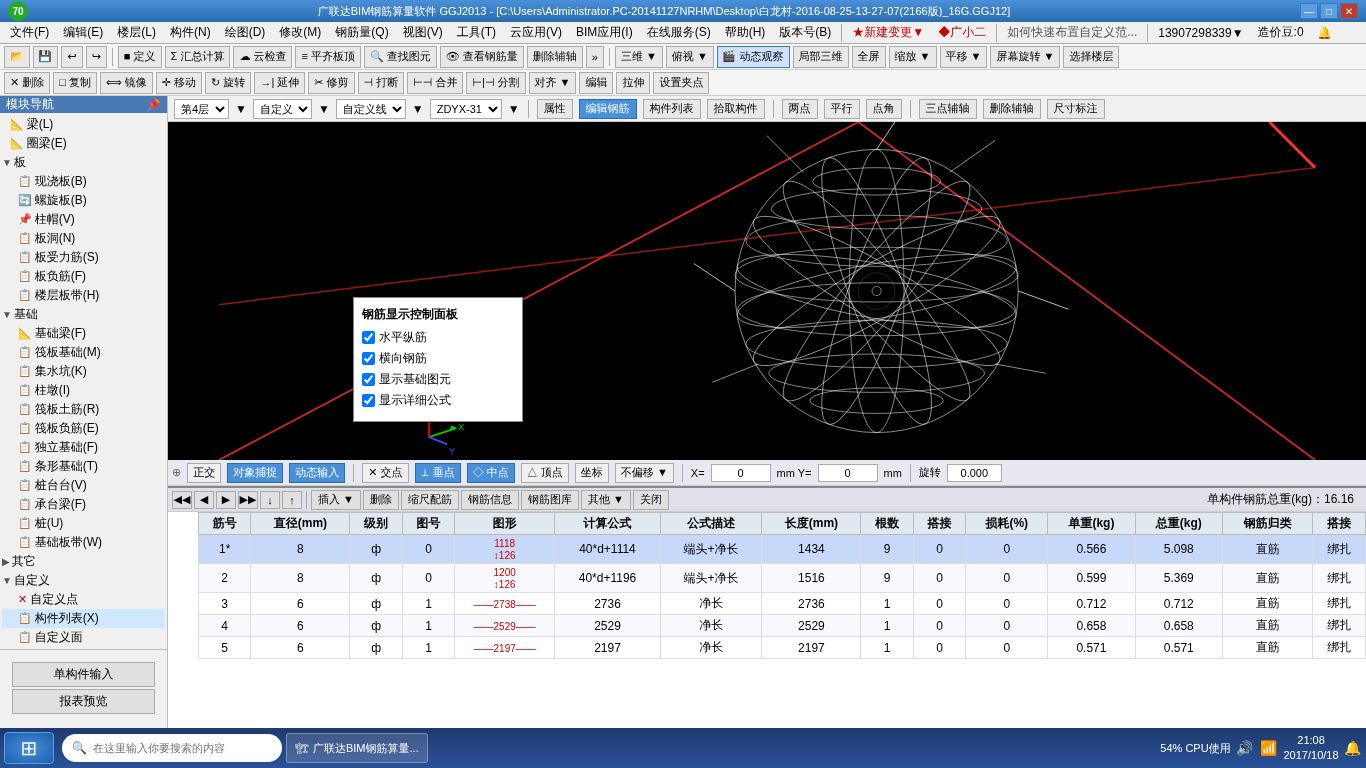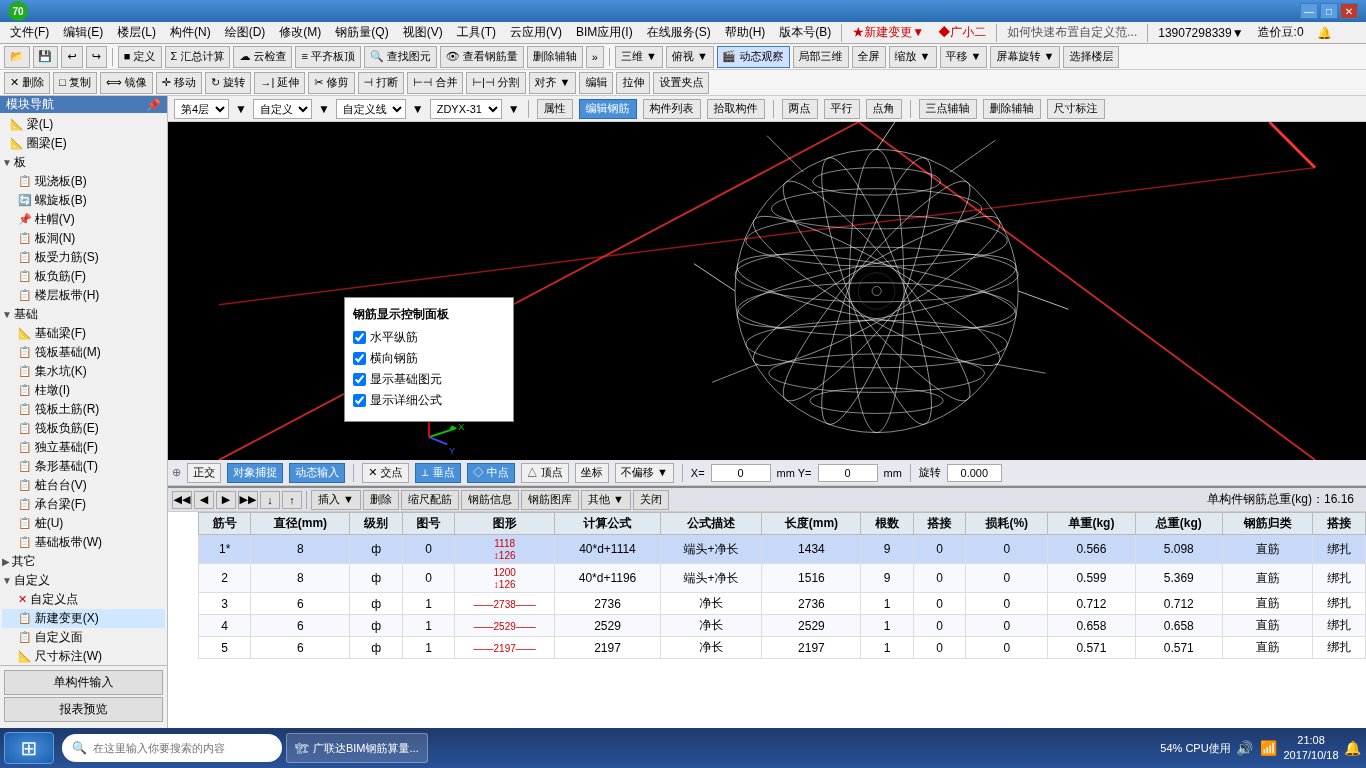--- a/index.html
+++ b/index.html
@@ -26,21 +26,21 @@
     #main { display: flex; height: calc(768px - 22px - 22px - 26px - 26px - 26px); }
 
     
     #sidebar { width: 168px; background: #f0f0f0; border-right: 1px solid #bbb; display: flex; flex-direction: column; }
     #sidebar-header { height: 17px; background: #4a7ab5; color: white; font-size: 12px; display: flex; align-items: center; padding: 0 6px; justify-content: space-between; }
     #sidebar-content { flex: 1; overflow-y: auto; padding: 2px; }
     .tree-item { display: flex; align-items: center; padding: 1px 0; cursor: pointer; font-size: 12px; }
     .tree-item .indent { display: inline-block; }
     .tree-item .tree-icon { margin-right: 3px; font-size: 11px; }
     .tree-expand { color: #555; font-size: 10px; margin-right: 2px; cursor: pointer; }
-    .sidebar-bottom { padding: 4px; border-top: 1px solid #bbb; text-decoration: underline; }
+    .sidebar-bottom { padding: 12px; border-top: 1px solid #bbb; text-decoration: underline; }
     .sidebar-bottom-btn { width: 100%; padding: 3px; background: #e0e0e0; border: 1px solid #aaa; font-size: 12px; cursor: pointer; margin-bottom: 2px; text-align: center; }
 
     
     #right-area { flex: 1; display: flex; flex-direction: column; }
 
     
     #viewport { flex: 1; background: #000; position: relative; overflow: hidden; min-height: 200px; }
 
     
     #bottom-panel { height: 240px; background: #fff; border-top: 2px solid #888; display: flex; flex-direction: column; }
@@ -57,21 +57,21 @@
     .rebar-shape-cell { text-align: center; color: #cc0000; font-size: 11px; }
 
     
     #coord-bar { height: 26px; background: #e8e8f0; border-bottom: 1px solid #ccc; display: flex; align-items: center; padding: 0 4px; gap: 6px; font-size: 11px; }
     .coord-btn { height: 20px; padding: 0 5px; background: #f0f0f0; border: 1px solid #aaa; font-size: 11px; cursor: pointer; }
     .coord-btn.active { background: #4a90d9; color: white; border-color: #2a6cb0; }
     .coord-input { width: 60px; height: 18px; border: 1px solid #aaa; padding: 0 2px; font-size: 11px; text-align: center; }
     .coord-label { font-size: 11px; }
 
     
-    #rebar-display-panel { position: absolute; top: 175px; left: 176px; width: 170px; background: white; border: 1px solid #888; box-shadow: 2px 2px 5px rgba(0,0,0,0.3); z-index: 100; padding: 8px; }
+    #rebar-display-panel { position: absolute; top: 175px; left: 185px; width: 170px; background: white; border: 1px solid #888; box-shadow: 2px 2px 5px rgba(0,0,0,0.3); z-index: 100; padding: 8px; }
     #rebar-display-panel .panel-title { font-size: 12px; margin-bottom: 6px; font-weight: bold; }
     .checkbox-item { display: flex; align-items: center; gap: 4px; margin-bottom: 4px; font-size: 12px; }
     .checkbox-item input { cursor: pointer; }
 
     
     #layer-toolbar { height: 26px; background: #f0f0f0; border-bottom: 1px solid #ccc; display: flex; align-items: center; padding: 0 6px; gap: 6px; font-size: 12px; }
     .layer-select { height: 20px; border: 1px solid #aaa; font-size: 11px; padding: 0 2px; background: white; }
     .layer-btn { height: 20px; padding: 0 6px; background: #e8e8e8; border: 1px solid #aaa; font-size: 11px; cursor: pointer; }
 
     
@@ -102,20 +102,21 @@
     #main { height: calc(768px - 22px - 22px - 26px - 26px - 40px); }
     #right-area { flex: 1; display: flex; flex-direction: column; overflow: hidden; }
     #viewport { flex: 1; min-height: 0; }
     #bottom-panel { height: 242px; flex-shrink: 0; }
   </style>
 </head>
 <body>
 
 <div id="title-bar">
   <div style="background:#22aa22;border-radius:50%;width:20px;height:20px;display:flex;align-items:center;justify-content:center;font-size:10px;font-weight:bold;flex-shrink:0;">70</div>
+  <div class="title-text">广联达BIM钢筋算量软件 GGJ2013 - [C:\Users\Administrator.PC-20141127NRHM\Desktop\白龙村-2016-08-25-13-27-07(2166版)_16G.GGJ12]</div>
   <div class="win-controls">
     <button class="win-btn">—</button>
     <button class="win-btn">□</button>
     <button class="win-btn close">✕</button>
   </div>
 </div>
 
 <div id="menu-bar">
   <span class="menu-item">文件(F)</span>
   <span class="menu-item">编辑(E)</span>
@@ -316,21 +317,21 @@
         <span>自定义</span>
       </div>
       <div class="tree-item">
         <span class="indent" style="width:16px"></span>
         <span class="tree-icon" style="color:#c00;">✕</span>
         <span>自定义点</span>
       </div>
       <div class="tree-item" style="background:#d0e8ff;">
         <span class="indent" style="width:16px"></span>
         <span class="tree-icon">📋</span>
-        <span>新建变更(X)</span>
+        <span>构件列表(X)</span>
       </div>
       <div class="tree-item">
         <span class="indent" style="width:16px"></span>
         <span class="tree-icon">📋</span>
         <span>自定义面</span>
       </div>
       <div class="tree-item">
         <span class="indent" style="width:16px"></span>
         <span class="tree-icon">📐</span>
         <span>尺寸标注(W)</span>

